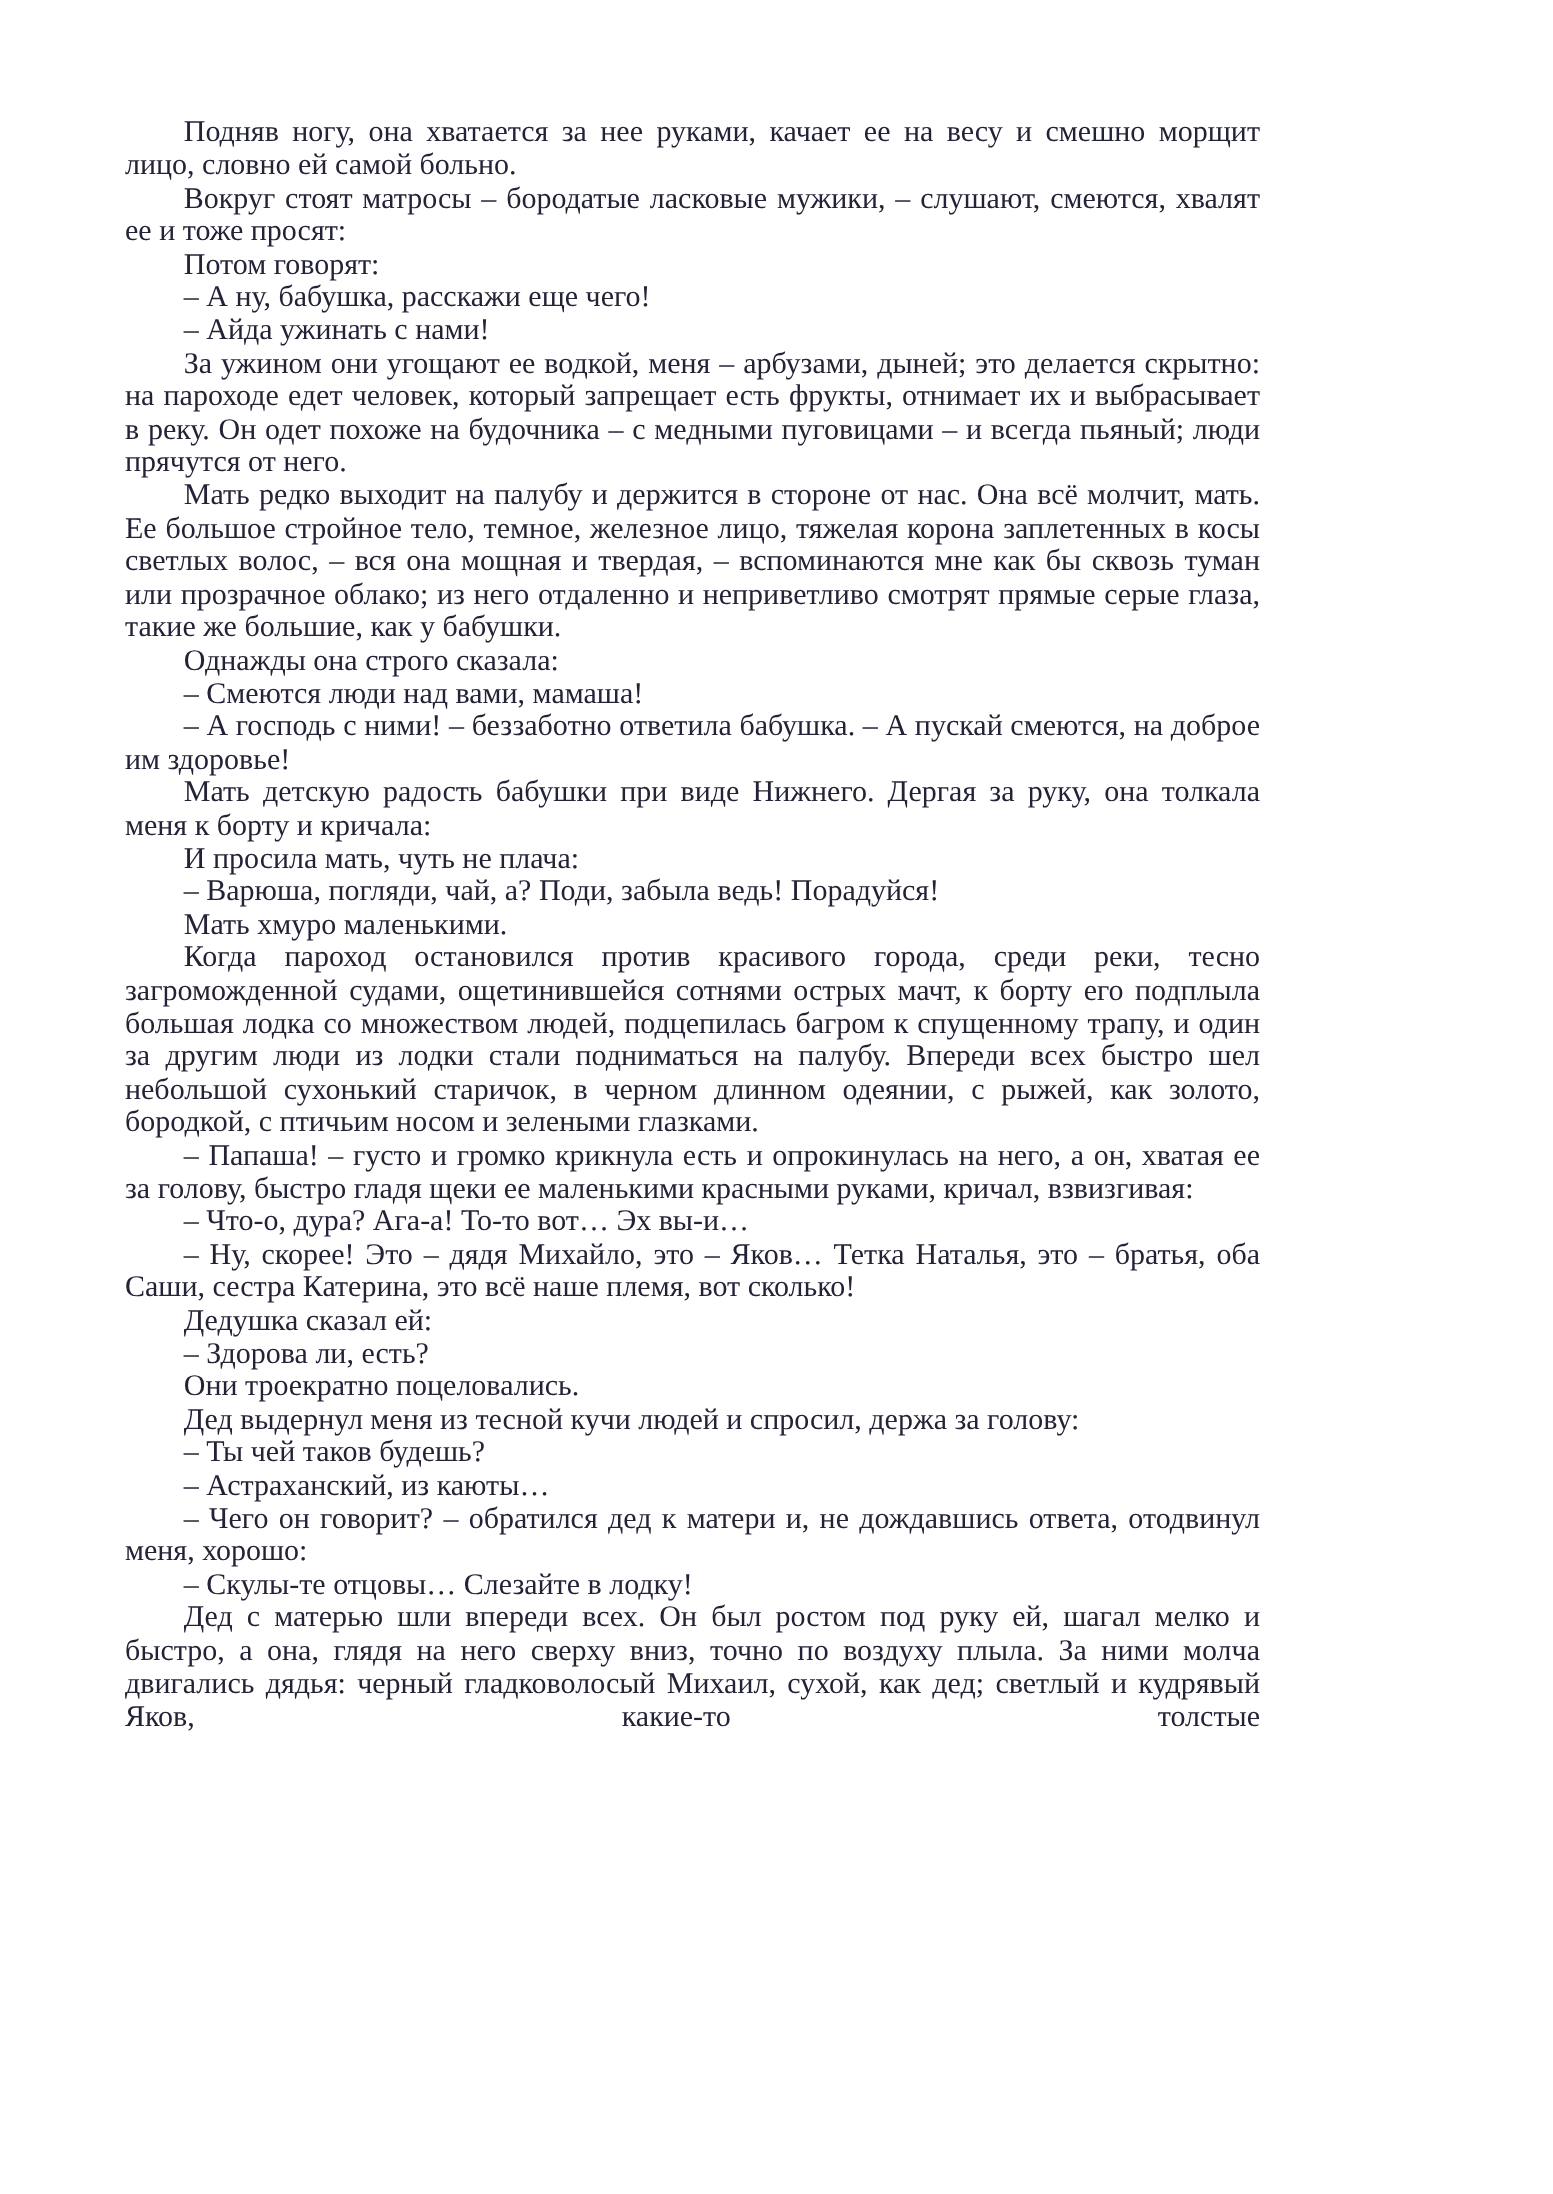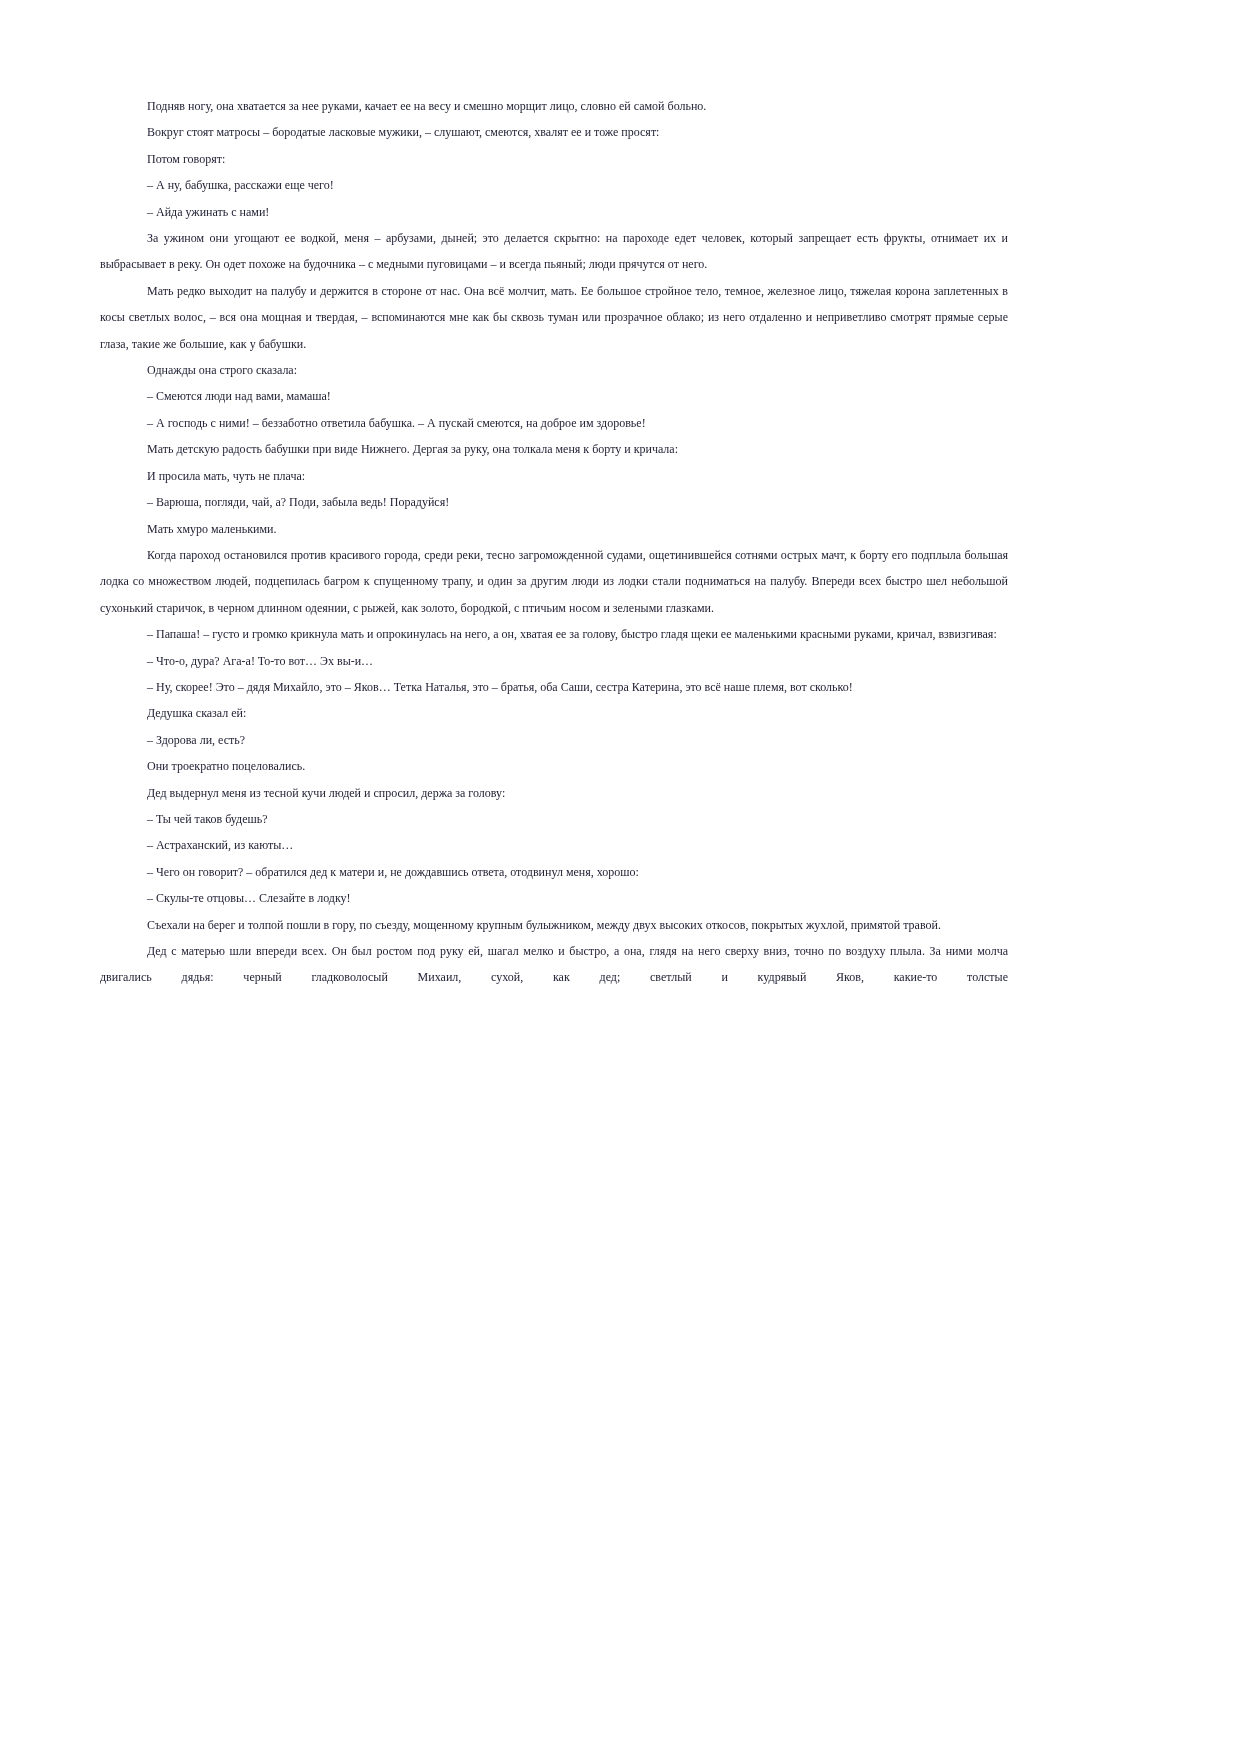--- a/index.html
+++ b/index.html
@@ -14,21 +14,21 @@
     background: #ffffff;
     overflow: hidden;
     font-family: "Liberation Serif", "DejaVu Serif", serif;
   }
   .content {
     position: absolute;
     left: 100px;
     top: 93px;
     width: 908px;
     color: #232337;
-    font-size: 12px;
+    font-size: 24px;
     line-height: 26.4px;
     text-align: justify;
   }
   .content p {
     margin: 0;
     padding: 0;
     text-indent: 47px;
   }
   
   .content p:last-child {
@@ -49,27 +49,26 @@
       <p>За ужином они угощают ее водкой, меня – арбузами, дыней; это делается скрытно: на пароходе едет человек, который запрещает есть фрукты, отнимает их и выбрасывает в реку. Он одет похоже на будочника – с медными пуговицами – и всегда пьяный; люди прячутся от него.</p>
       <p>Мать редко выходит на палубу и держится в стороне от нас. Она всё молчит, мать. Ее большое стройное тело, темное, железное лицо, тяжелая корона заплетенных в косы светлых волос, – вся она мощная и твердая, – вспоминаются мне как бы сквозь туман или прозрачное облако; из него отдаленно и неприветливо смотрят прямые серые глаза, такие же большие, как у бабушки.</p>
       <p>Однажды она строго сказала:</p>
       <p>– Смеются люди над вами, мамаша!</p>
       <p>– А господь с ними! – беззаботно ответила бабушка. – А пускай смеются, на доброе им здоровье!</p>
       <p>Мать детскую радость бабушки при виде Нижнего. Дергая за руку, она толкала меня к борту и кричала:</p>
       <p>И просила мать, чуть не плача:</p>
       <p>– Варюша, погляди, чай, а? Поди, забыла ведь! Порадуйся!</p>
       <p>Мать хмуро маленькими.</p>
       <p>Когда пароход остановился против красивого города, среди реки, тесно загроможденной судами, ощетинившейся сотнями острых мачт, к борту его подплыла большая лодка со множеством людей, подцепилась багром к спущенному трапу, и один за другим люди из лодки стали подниматься на палубу. Впереди всех быстро шел небольшой сухонький старичок, в черном длинном одеянии, с рыжей, как золото, бородкой, с птичьим носом и зелеными глазками.</p>
-      <p>– Папаша! – густо и громко крикнула мать и опрокинулась на него, а он, хватая ее за голову, быстро гладя щеки ее маленькими красными руками, кричал, взвизгивая:</p>
+      <p>– Папаша! – густо и громко крикнула есть и опрокинулась на него, а он, хватая ее за голову, быстро гладя щеки ее маленькими красными руками, кричал, взвизгивая:</p>
       <p>– Что-о, дура? Ага-а! То-то вот… Эх вы-и…</p>
       <p>– Ну, скорее! Это – дядя Михайло, это – Яков… Тетка Наталья, это – братья, оба Саши, сестра Катерина, это всё наше племя, вот сколько!</p>
       <p>Дедушка сказал ей:</p>
       <p>– Здорова ли, есть?</p>
       <p>Они троекратно поцеловались.</p>
       <p>Дед выдернул меня из тесной кучи людей и спросил, держа за голову:</p>
       <p>– Ты чей таков будешь?</p>
       <p>– Астраханский, из каюты…</p>
       <p>– Чего он говорит? – обратился дед к матери и, не дождавшись ответа, отодвинул меня, хорошо:</p>
       <p>– Скулы-те отцовы… Слезайте в лодку!</p>
-      <p>Съехали на берег и толпой пошли в гору, по съезду, мощенному крупным булыжником, между двух высоких откосов, покрытых жухлой, примятой травой.</p>
       <p>Дед с матерью шли впереди всех. Он был ростом под руку ей, шагал мелко и быстро, а она, глядя на него сверху вниз, точно по воздуху плыла. За ними молча двигались дядья: черный гладковолосый Михаил, сухой, как дед; светлый и кудрявый Яков, какие-то толстые</p>
     </div>
 </div>
 
 </body></html>

